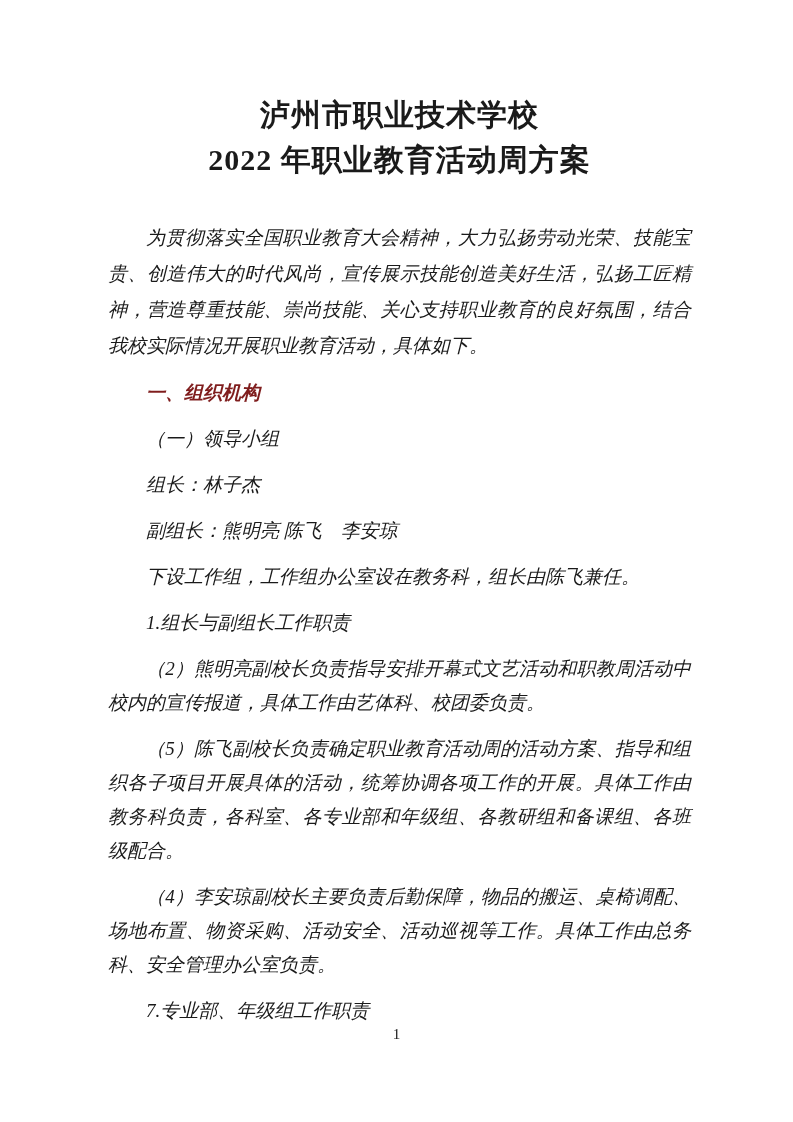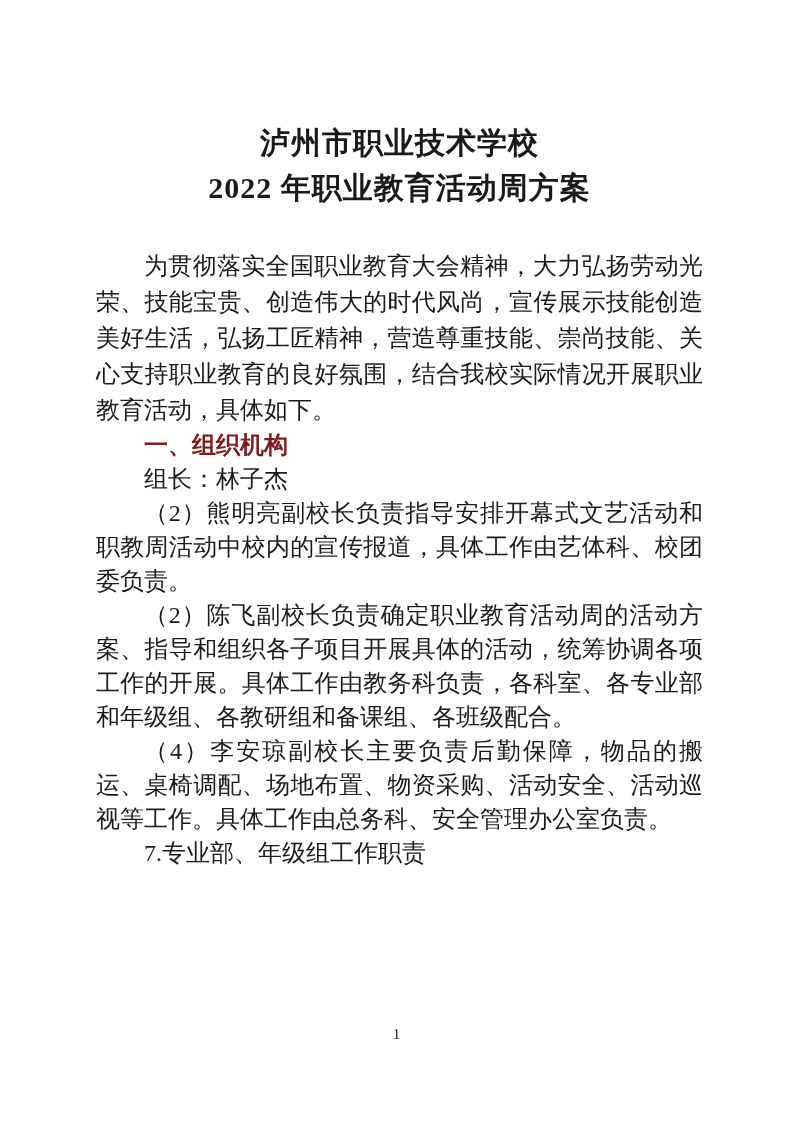--- a/index.html
+++ b/index.html
@@ -6,41 +6,42 @@
     margin: 0;
     padding: 0;
     background: #ffffff;
   }
   .page {
     position: relative;
     width: 793px;
     height: 1122px;
     background: #ffffff;
     box-sizing: border-box;
-    padding: 120px 90px 0 96px;
+    padding: 92px 90px 0 96px;
     font-family: "Liberation Serif", serif;
     color: #1a1a1a;
     overflow: hidden;
   }
   .doc-title {
     text-align: center;
     font-weight: bold;
     font-size: 30px;
     line-height: 45px;
     letter-spacing: 1px;
     margin: 0 0 38px 0;
     text-indent: 0;
     font-family: "Liberation Serif", serif;
   }
   .blk {
-    font-size: 24px;
+    font-size: 19px;
     line-height: 34px;
     text-align: justify;
     text-indent: 2em;
-    margin: 0;
+    margin: 12px;
+    font-style: italic;
   }
   .intro {
     line-height: 36px;
   }
   .heading {
     font-family: "Liberation Sans", sans-serif;
     font-weight: bold;
     color: #7f1d1d;
   }
   .spaced {
@@ -67,32 +68,36 @@
 
   <h1 class="doc-title">
     <span>泸州市职业技术学校</span><br>
     <span>2022 年职业教育活动周方案</span>
   </h1>
 
   <p class="blk intro">为贯彻落实全国职业教育大会精神，大力弘扬劳动光荣、技能宝贵、创造伟大的时代风尚，宣传展示技能创造美好生活，弘扬工匠精神，营造尊重技能、崇尚技能、关心支持职业教育的良好氛围，结合我校实际情况开展职业教育活动，具体如下。</p>
 
   <p class="blk heading">一、组织机构</p>
 
+  <p class="blk para">（一）领导小组</p>
 
   <p class="blk para">组长：林子杰</p>
 
+  <p class="blk para">副组长：熊明亮 陈飞　李安琼</p>
+
+  <p class="blk para spaced">下设工作组，工作组办公室设在教务科，组长由陈飞兼任。</p>
 
 
 
-
+  <p class="blk para">1.组长与副组长工作职责</p>
 
 
   <p class="blk para">（2）熊明亮副校长负责指导安排开幕式文艺活动和职教周活动中校内的宣传报道，具体工作由艺体科、校团委负责。</p>
 
-  <p class="blk para">（2）陈飞副校长负责确定职业教育活动周的活动方案、指导和组织各子项目开展具体的活动，统筹协调各项工作的开展。具体工作由教务科负责，各科室、各专业部和年级组、各教研组和备课组、各班级配合。</p>
+  <p class="blk para">（5）陈飞副校长负责确定职业教育活动周的活动方案、指导和组织各子项目开展具体的活动，统筹协调各项工作的开展。具体工作由教务科负责，各科室、各专业部和年级组、各教研组和备课组、各班级配合。</p>
 
   <p class="blk para">（4）李安琼副校长主要负责后勤保障，物品的搬运、桌椅调配、场地布置、物资采购、活动安全、活动巡视等工作。具体工作由总务科、安全管理办公室负责。</p>
 
   <p class="blk para">7.专业部、年级组工作职责</p>
 
   <div class="footer-page-number">1</div>
 
 </div>
 
 </body></html>

